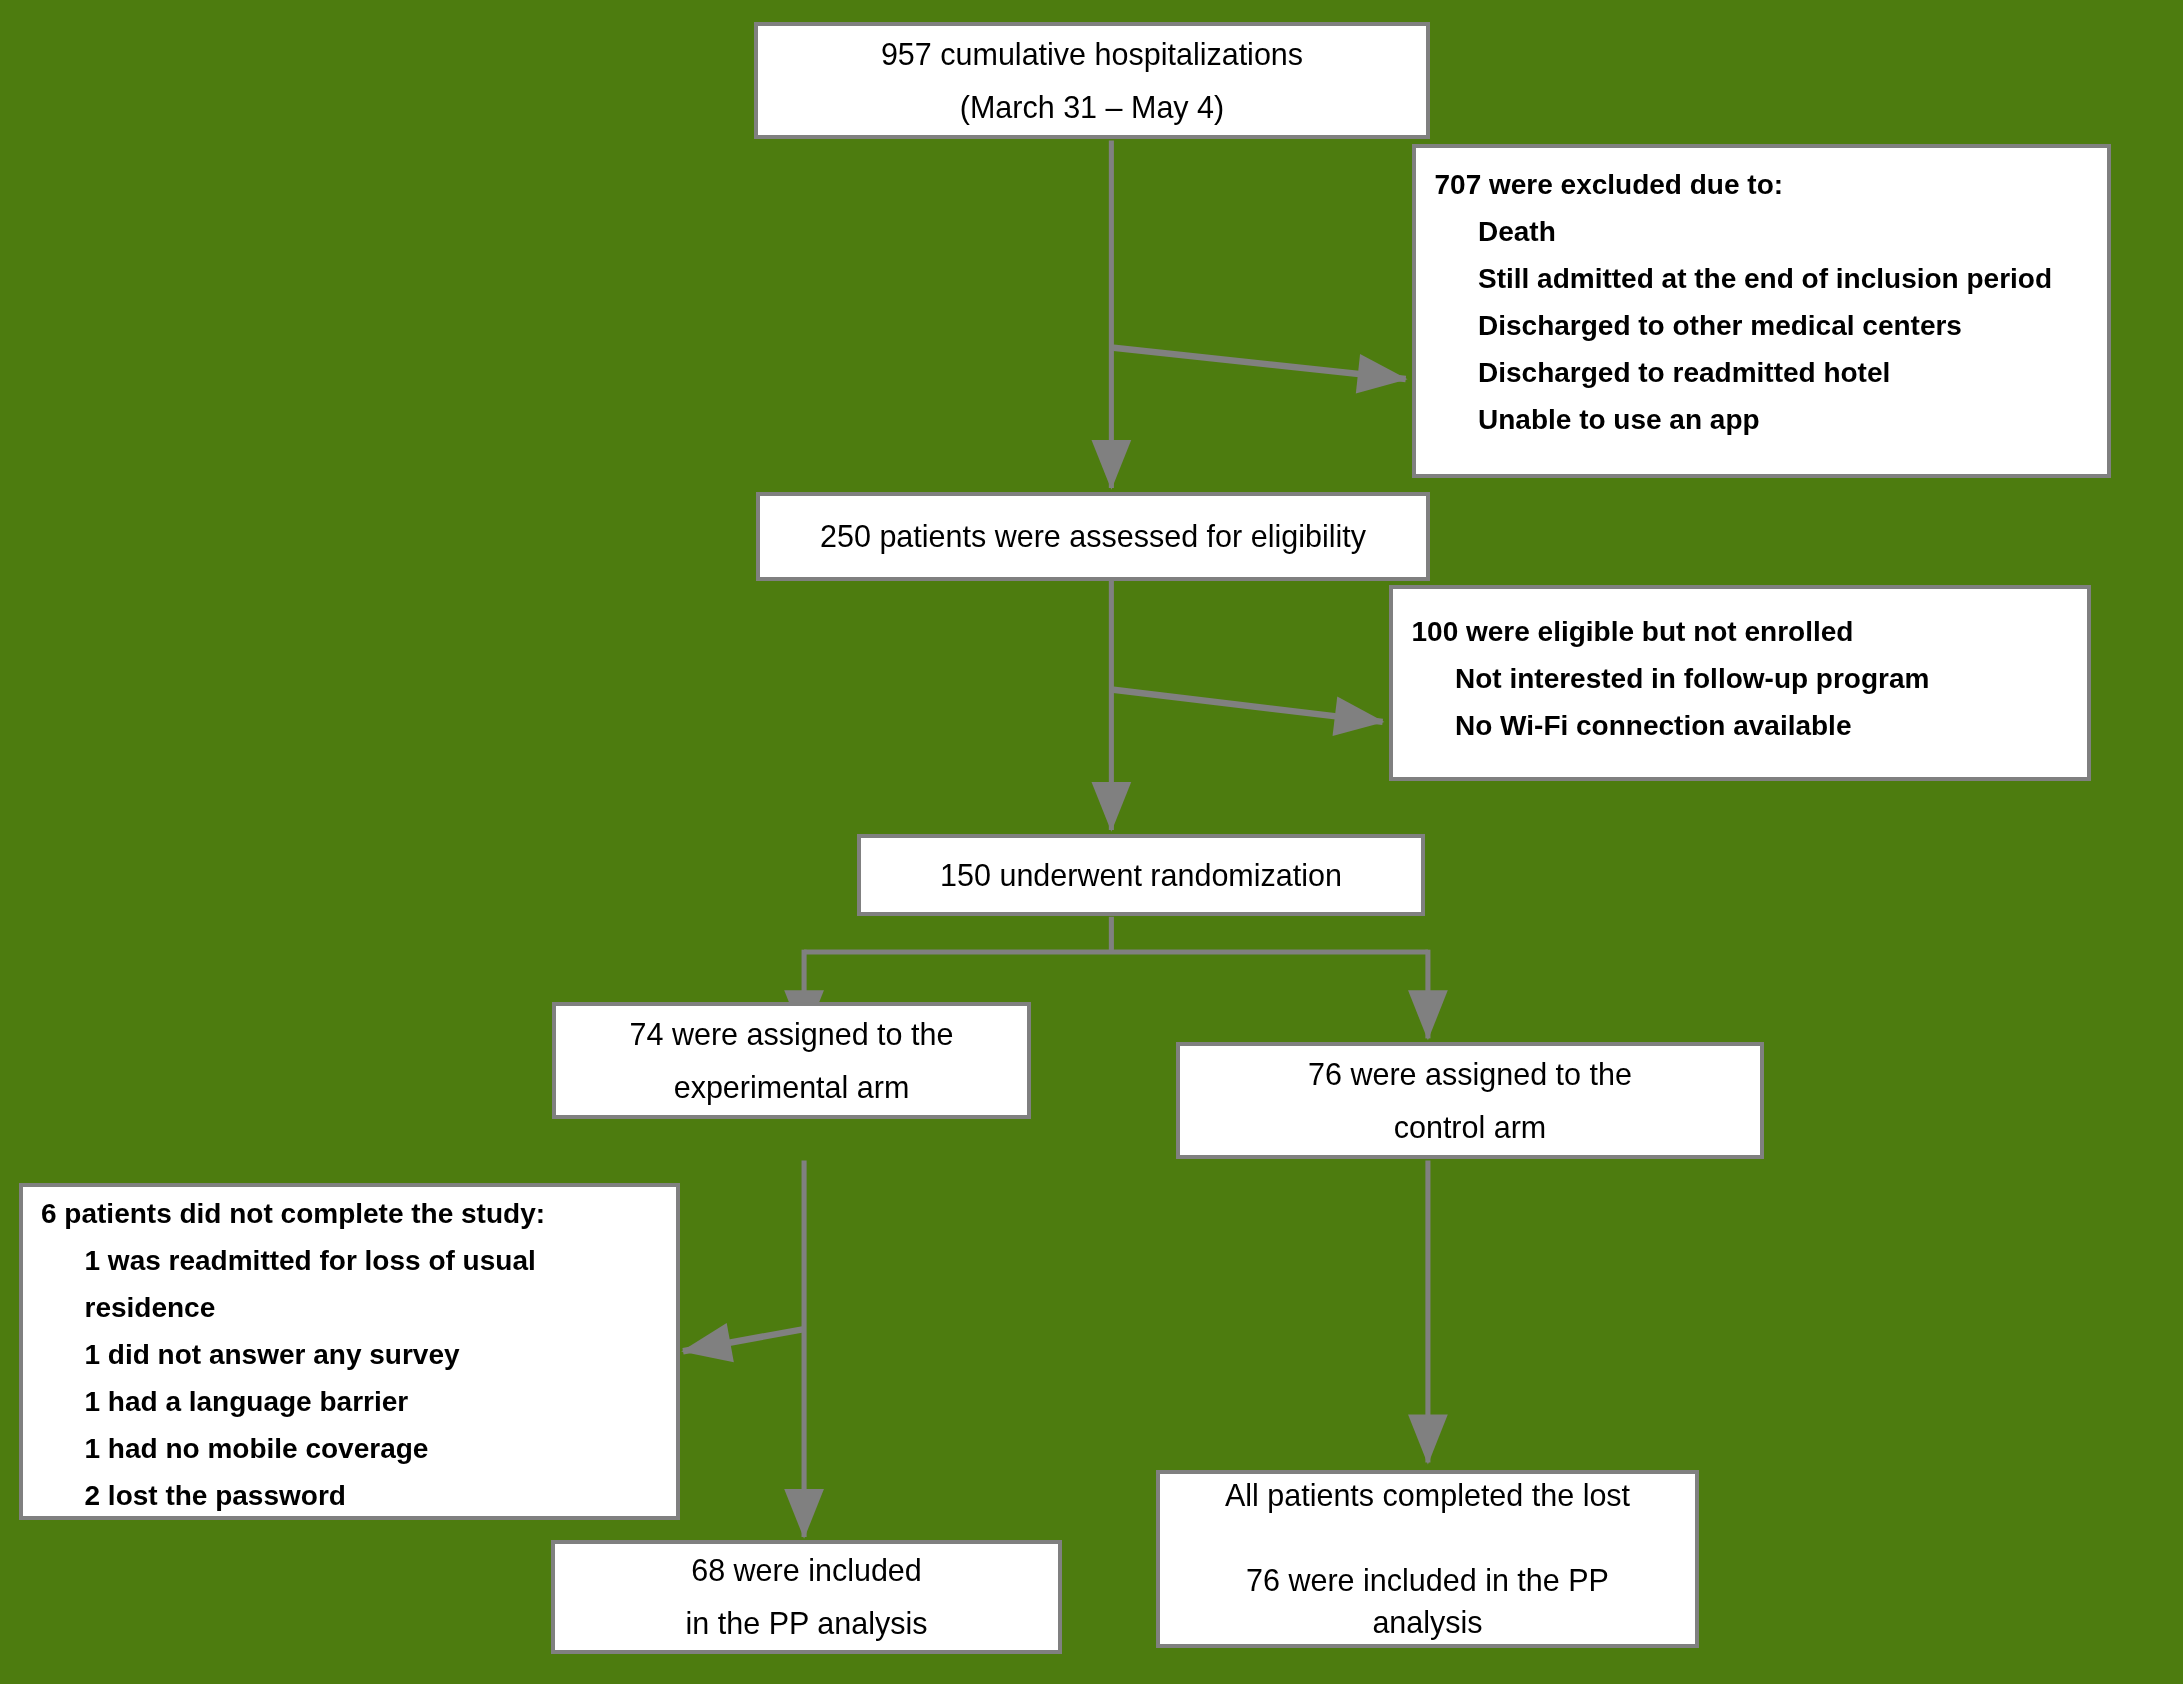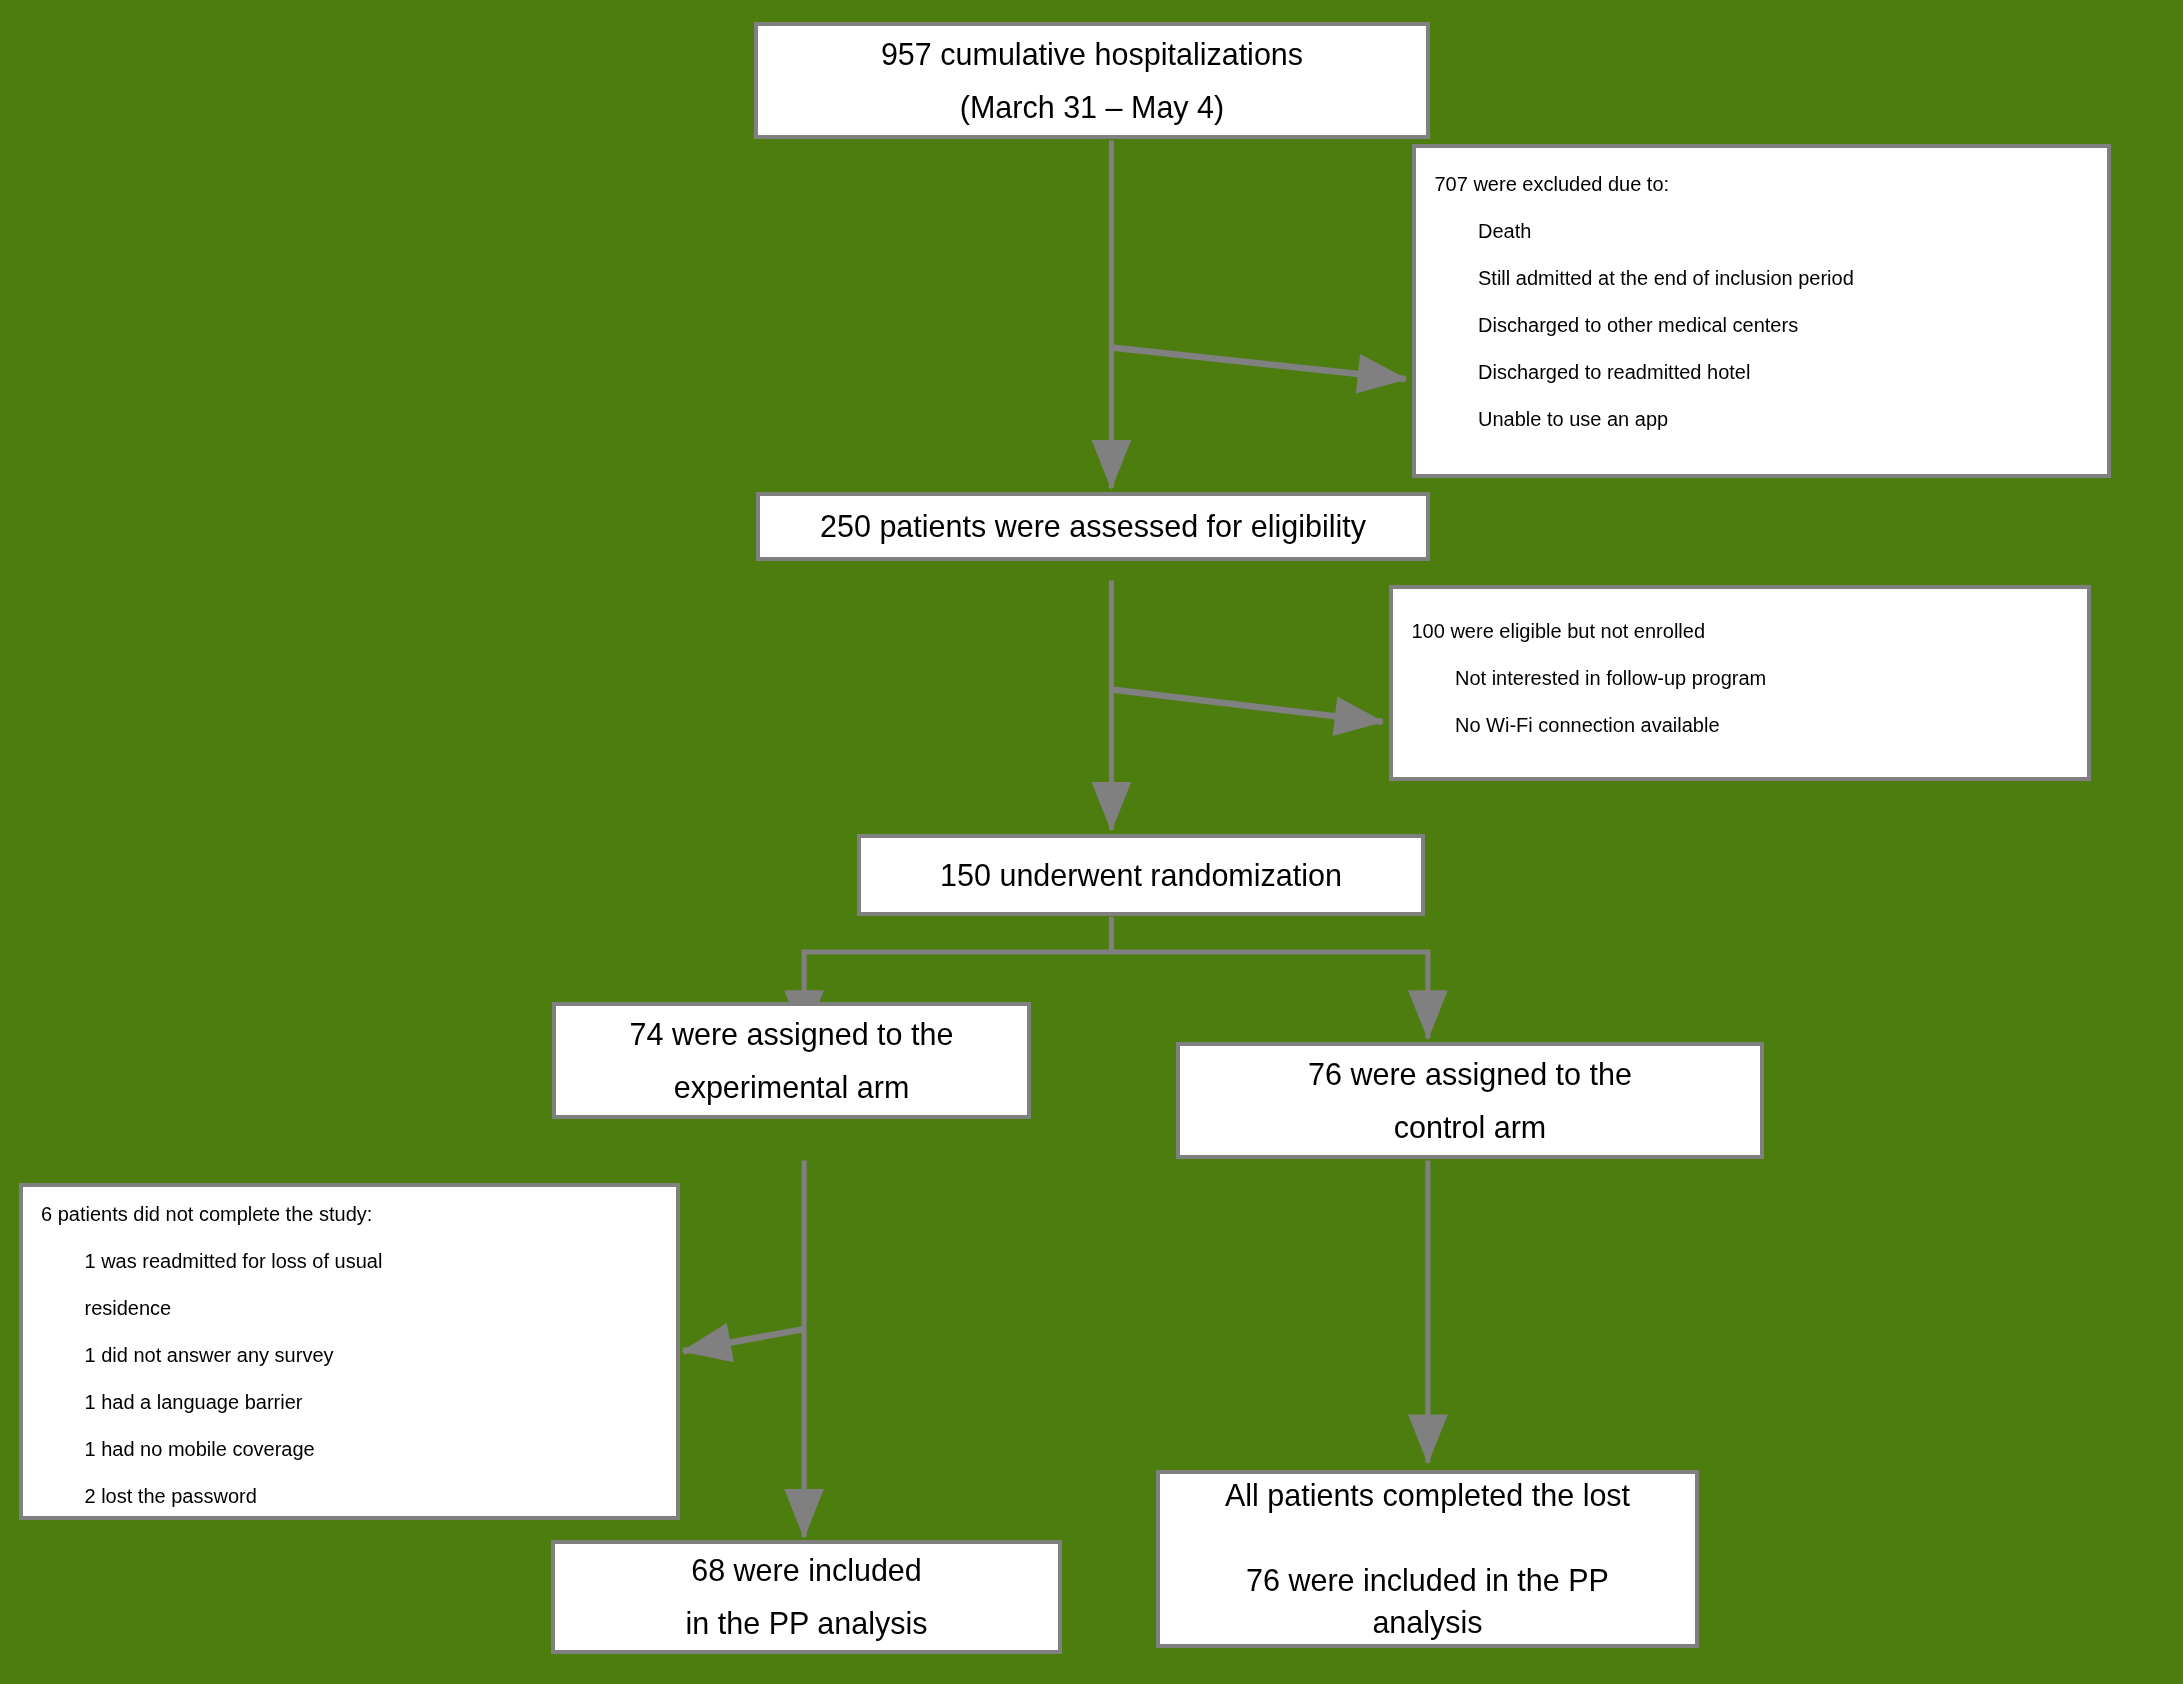--- a/index.html
+++ b/index.html
@@ -43,22 +43,23 @@
     display: flex;
     align-items: center;
     justify-content: center;
     white-space: nowrap;
   }
   .cbox .slot-sm {
     height: 44px;
   }
   
   .lbox {
-    font-size: 20px;
+    font-size: 28px;
     text-align: center;
+    font-weight: bold;
   }
   .lbox .row {
     height: 47px;
     display: flex;
     align-items: center;
     white-space: nowrap;
     padding-left: 18.5px;
   }
   .lbox .row.indent {
     padding-left: 62px;
@@ -104,21 +105,21 @@
 
   <div class="box lbox" style="left:1412px; top:144px; width:699px; height:334px; padding-top:13px;">
     <div class="row">707 were excluded due to:</div>
     <div class="row indent">Death</div>
     <div class="row indent">Still admitted at the end of inclusion period</div>
     <div class="row indent">Discharged to other medical centers</div>
     <div class="row indent">Discharged to readmitted hotel</div>
     <div class="row indent">Unable to use an app</div>
   </div>
 
-  <div class="box cbox" style="left:756px; top:492px; width:674px; height:69px;">
+  <div class="box cbox" style="left:756px; top:492px; width:674px; height:89px;">
     <div class="slot">250 patients were assessed for eligibility</div>
   </div>
 
   <div class="box lbox" style="left:1389px; top:585px; width:702px; height:196px; padding-top:19px;">
     <div class="row">100 were eligible but not enrolled</div>
     <div class="row indent">Not interested in follow-up program</div>
     <div class="row indent">No Wi-Fi connection available</div>
   </div>
 
   <div class="box cbox" style="left:857px; top:834px; width:568px; height:82px;">

